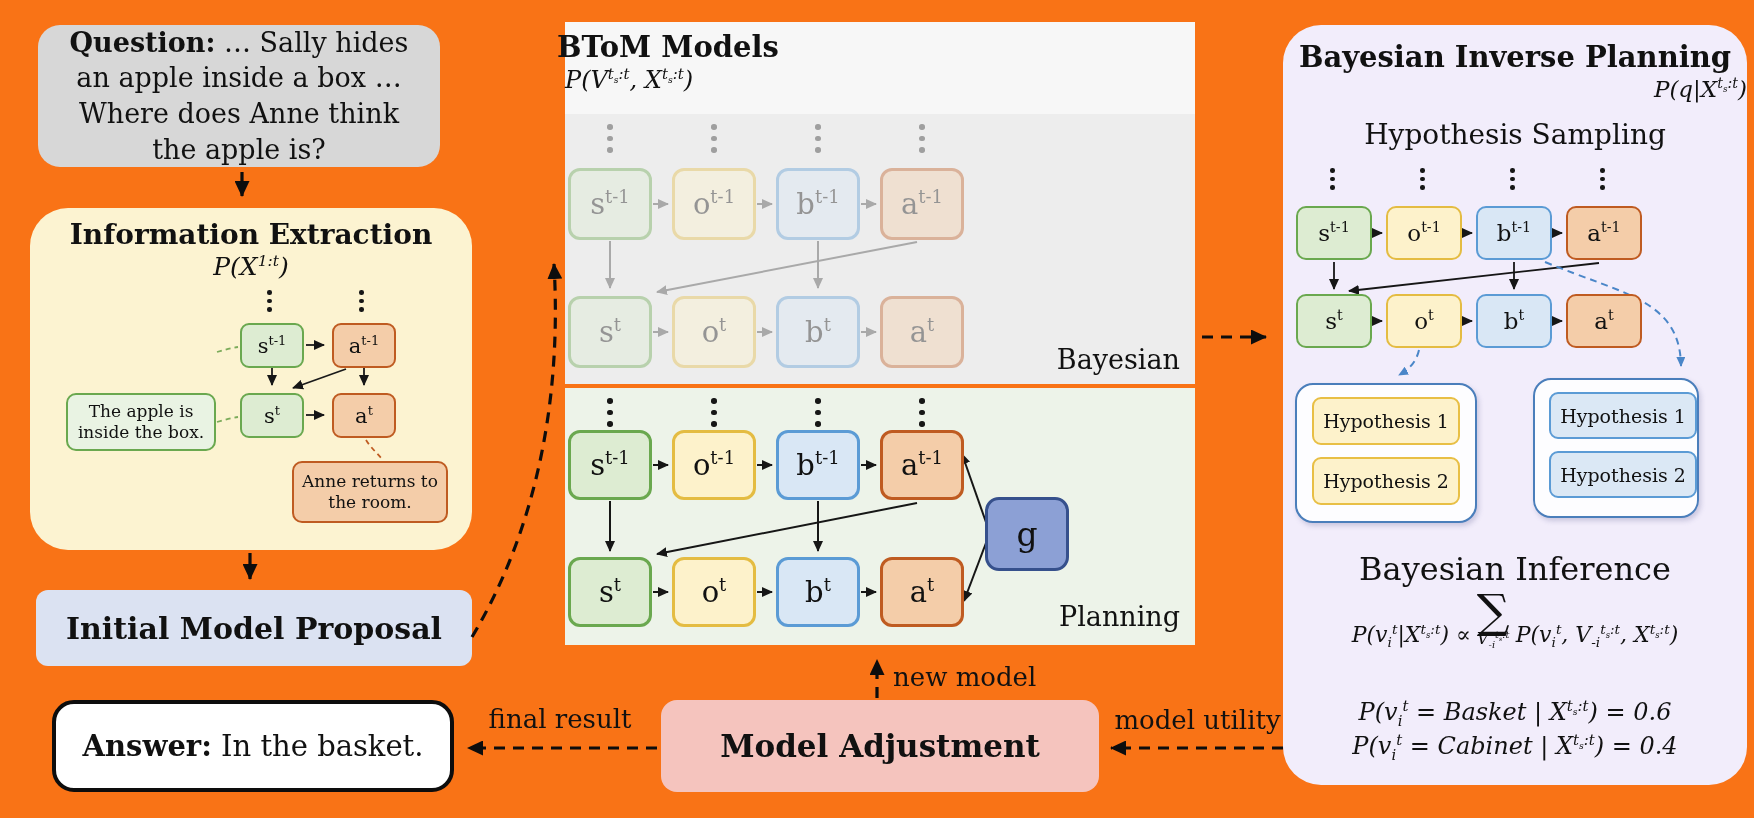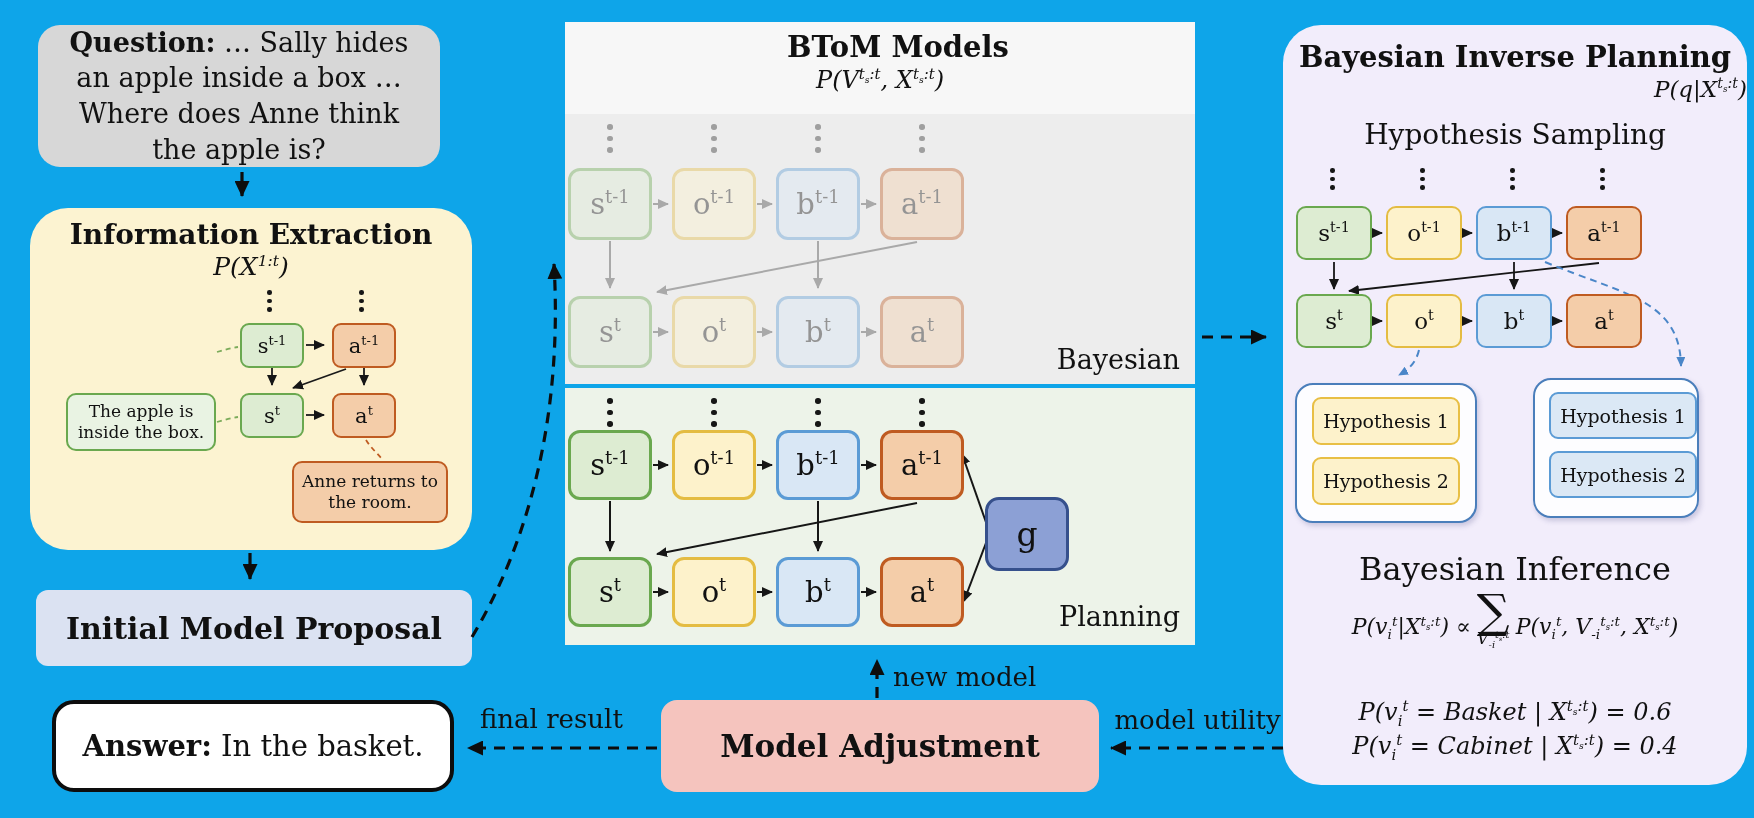--- a/index.html
+++ b/index.html
@@ -1,17 +1,17 @@
 <!DOCTYPE html>
 <html><head>
 <meta charset="utf-8">
 <style>
   html,body{margin:0;padding:0;background:#ffffff;}
   body{font-family:"DejaVu Serif","Liberation Serif",serif;color:#111;}
-  .canvas{position:relative;width:1754px;height:818px;background:#0ea5e9;overflow:hidden;text-decoration:underline;}
+  .canvas{position:relative;width:1754px;height:818px;background:#f97316;overflow:hidden;text-decoration:underline;}
   .panel{position:absolute;box-sizing:border-box;}
   .center-text{display:flex;align-items:center;justify-content:center;text-align:center;}
   .bold{font-weight:bold;}
   .formula{font-style:italic;}
   sup{font-size:62%;line-height:0;}
   sub{font-size:62%;line-height:0;}
 
   
   .question-box{left:38px;top:25px;width:402px;height:142px;background:#d7d7d7;border-radius:22px;font-size:27px;line-height:1.32;padding:10px 18px;}
   .ie-panel{left:30px;top:208px;width:442px;height:342px;background:#fcf3d1;border-radius:38px;}
@@ -50,21 +50,21 @@
   .dots i{display:block;width:5.5px;height:5.5px;border-radius:50%;background:#161616;}
   .dots.gray i{background:#9f9f9f;}
   .dots.small{gap:4px;}
   .dots.small i{width:4.5px;height:4.5px;}
 
   .overlay{position:absolute;left:0;top:0;z-index:2;pointer-events:none;}
   .label{position:absolute;z-index:4;}
   .sum{display:inline-flex;flex-direction:column;align-items:center;margin:0 6px;}
   .sum-sym{font-style:normal;font-size:46px;line-height:.85;}
   .sum-sub{font-size:16px;line-height:1;}
-  .inference-line{position:absolute;display:flex;align-items:center;justify-content:center;z-index:4;}
+  .inference-line{position:absolute;display:flex;align-items:flex-end;justify-content:center;z-index:4;}
 </style>
 </head>
 <body>
 
 <div class="canvas">
 
   <div class="panel question-box center-text">
     <div><span class="bold">Question:</span> <span>… Sally hides an apple inside a box … Where does Anne think the apple is?</span></div>
   </div>
 
@@ -74,22 +74,22 @@
 
   <div class="panel imp-box center-text bold">
       <span>Initial Model Proposal</span>
     </div>
 
   <div class="panel answer-box center-text">
     <div><span class="bold">Answer:</span> <span>In the basket.</span></div>
   </div>
 
   <div class="panel btom-title-panel"></div>
-  <div class="label bold" style="left:583px;top:30px;width:630px;text-align:center;font-size:29px;">BToM Models</div>
-  <div class="label formula" style="left:565px;top:66px;width:630px;text-align:center;font-size:24px;">P(V<sup>t<sub>s</sub>:t</sup>, X<sup>t<sub>s</sub>:t</sup>)</div>
+  <div class="label bold" style="left:557px;top:30px;width:630px;text-align:left;font-size:29px;">BToM Models</div>
+  <div class="label formula" style="left:565px;top:66px;width:630px;text-align:left;font-size:24px;">P(V<sup>t<sub>s</sub>:t</sup>, X<sup>t<sub>s</sub>:t</sup>)</div>
 
   <div class="panel initial-panel"></div>
   <div class="panel adjusted-panel"></div>
   <div class="label" style="left:1000px;top:344px;width:180px;text-align:right;font-size:27px;">Bayesian</div>
   <div class="label" style="left:1000px;top:601px;width:180px;text-align:right;font-size:27px;">Planning</div>
 
   <div class="panel ma-box center-text bold">
       <span>Model Adjustment</span>
     </div>
 
@@ -369,16 +369,16 @@
     <span class="sum">
       <span class="sum-sym">∑</span>
       <span class="sum-sub">V<sub>-i</sub><sup>t<sub>s</sub>:t</sup></span>
     </span>
     <span style="margin-top:14px;">P(v<sub>i</sub><sup>t</sup>, V<sub>-i</sub><sup>t<sub>s</sub>:t</sup>, X<sup>t<sub>s</sub>:t</sup>)</span>
   </div>
   <div class="label formula" style="left:1283px;top:698px;width:464px;text-align:center;font-size:24px;">P(v<sub>i</sub><sup>t</sup> = Basket | X<sup>t<sub>s</sub>:t</sup>) = 0.6</div>
   <div class="label formula" style="left:1283px;top:732px;width:464px;text-align:center;font-size:24px;">P(v<sub>i</sub><sup>t</sup> = Cabinet | X<sup>t<sub>s</sub>:t</sup>) = 0.4</div>
 
   <div class="label" style="left:893px;top:662px;font-size:26px;">new model</div>
-  <div class="label" style="left:480px;top:704px;width:160px;text-align:left;font-size:26px;">final result</div>
+  <div class="label" style="left:480px;top:704px;width:160px;text-align:center;font-size:26px;">final result</div>
   <div class="label" style="left:1110px;top:705px;width:175px;text-align:center;font-size:26px;">model utility</div>
 
 </div>
 
 </body></html>

